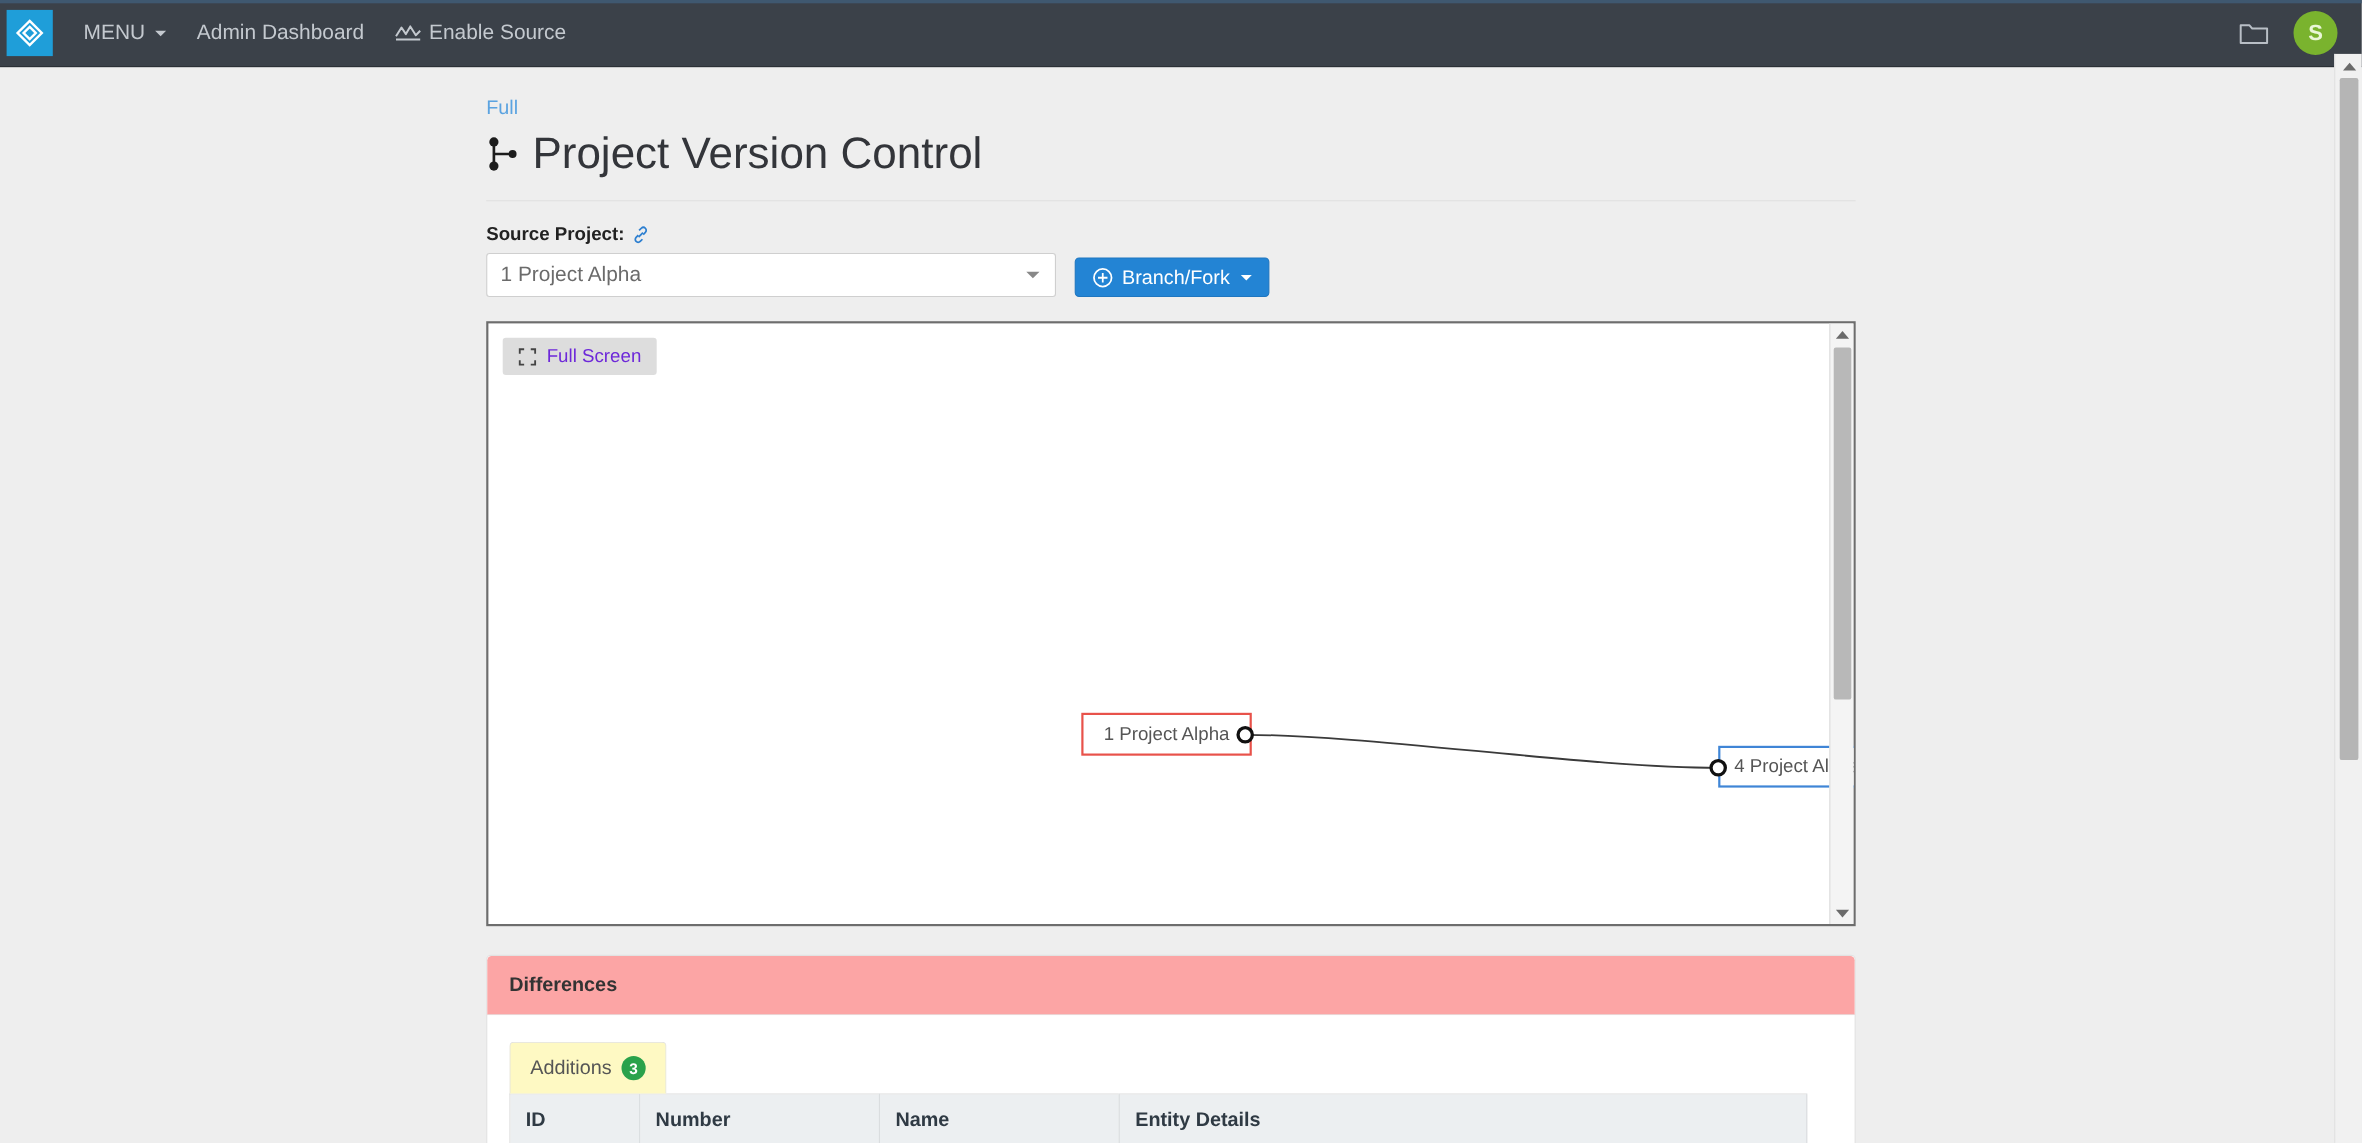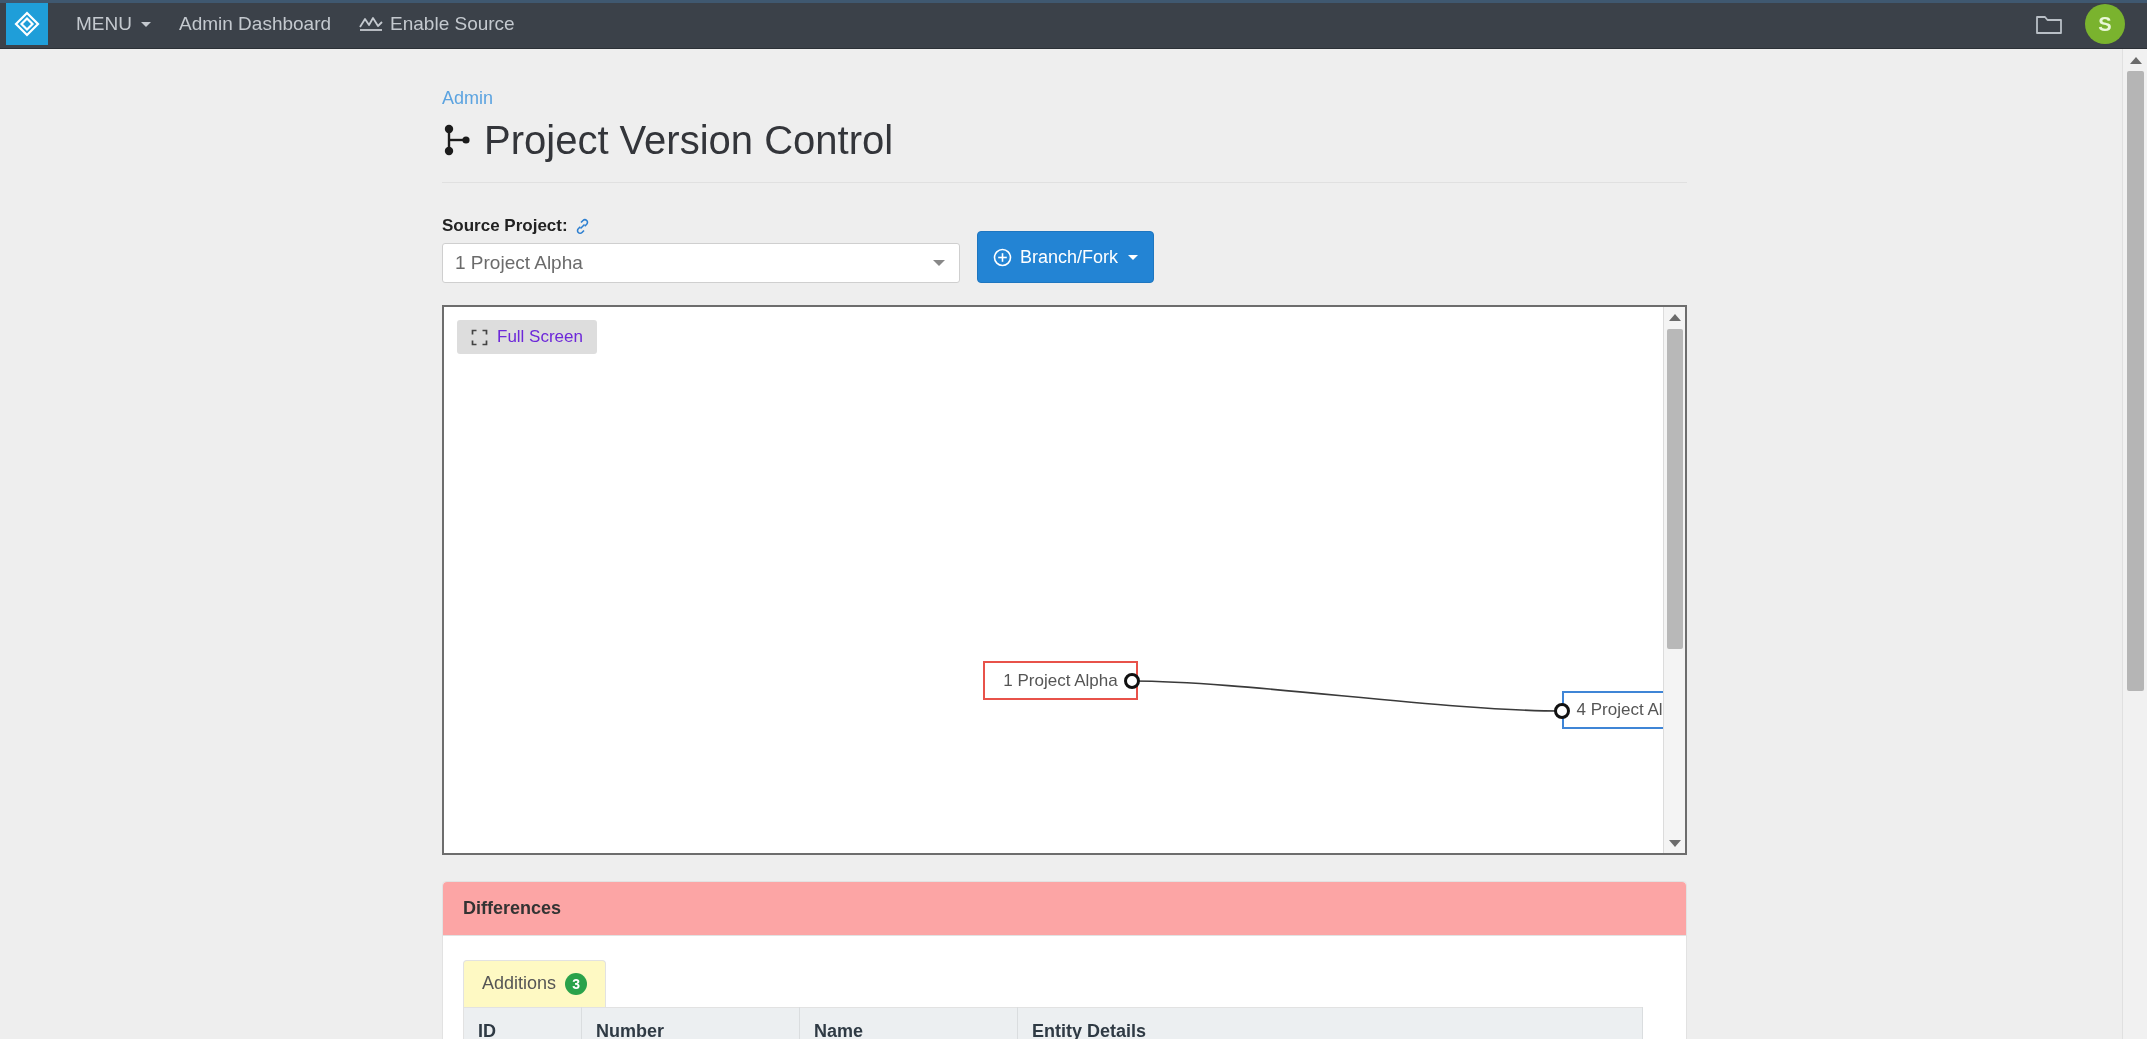--- a/index.html
+++ b/index.html
@@ -7,21 +7,21 @@
     margin: 0; padding: 0;
     width: 2147px; height: 1039px;
     overflow: hidden;
     background: #eeeeee;
     font-family: "Liberation Sans", sans-serif;
   }
 
   
   .navbar {
     position: absolute; top: 0; left: 0;
-    width: 2147px; height: 49px;
+    width: 2147px; height: 61px;
     background: #3b4149;
     border-bottom: 1px solid #2b3036;
     display: flex; align-items: center;
   }
   .navbar-accent {
     position: absolute; top: 0; left: 0; width: 2147px; height: 3px;
     background: #3f5870;
   }
   .logo-box {
     width: 42px; height: 42px; margin-left: 6px;
@@ -104,21 +104,21 @@
   }
   .select-box .sel-caret {
     position: absolute; right: 14px;
     width: 0; height: 0;
     border-left: 6px solid transparent;
     border-right: 6px solid transparent;
     border-top: 6px solid #888;
   }
   .btn-branch {
     margin-left: 17px; margin-top: 28px;
-    height: 52px;
+    height: 36px;
     background: #2384d4; border: 1px solid #1e76c0;
     border-radius: 4px; color: #fff;
     font-size: 18px; padding: 0 15px;
     display: flex; align-items: center; gap: 8px;
     white-space: nowrap; cursor: pointer;
     font-family: "Liberation Sans", sans-serif;
   }
   .btn-branch .caret-down { border-top-color: #fff; }
 
   
@@ -306,21 +306,21 @@
       </svg>
     </span>
     <div class="avatar">
       <span>S</span>
     </div>
   </div>
 </div>
 
 <div class="content">
 
-  <a class="breadcrumb">Admin</a>
+  <a class="breadcrumb">Full</a>
 
   <div class="page-title-row">
     <svg width="30" height="34" viewBox="0 0 30 34">
       <circle cx="7" cy="6" r="4.2" fill="#1c1c1c"></circle>
       <circle cx="7" cy="28" r="4.2" fill="#1c1c1c"></circle>
       <circle cx="24" cy="17" r="3.6" fill="#1c1c1c"></circle>
       <line x1="7" y1="6" x2="7" y2="28" stroke="#1c1c1c" stroke-width="2.4"></line>
       <line x1="7" y1="17" x2="24" y2="17" stroke="#1c1c1c" stroke-width="2.4"></line>
     </svg>
     <h1 class="page-title">Project Version Control</h1>

